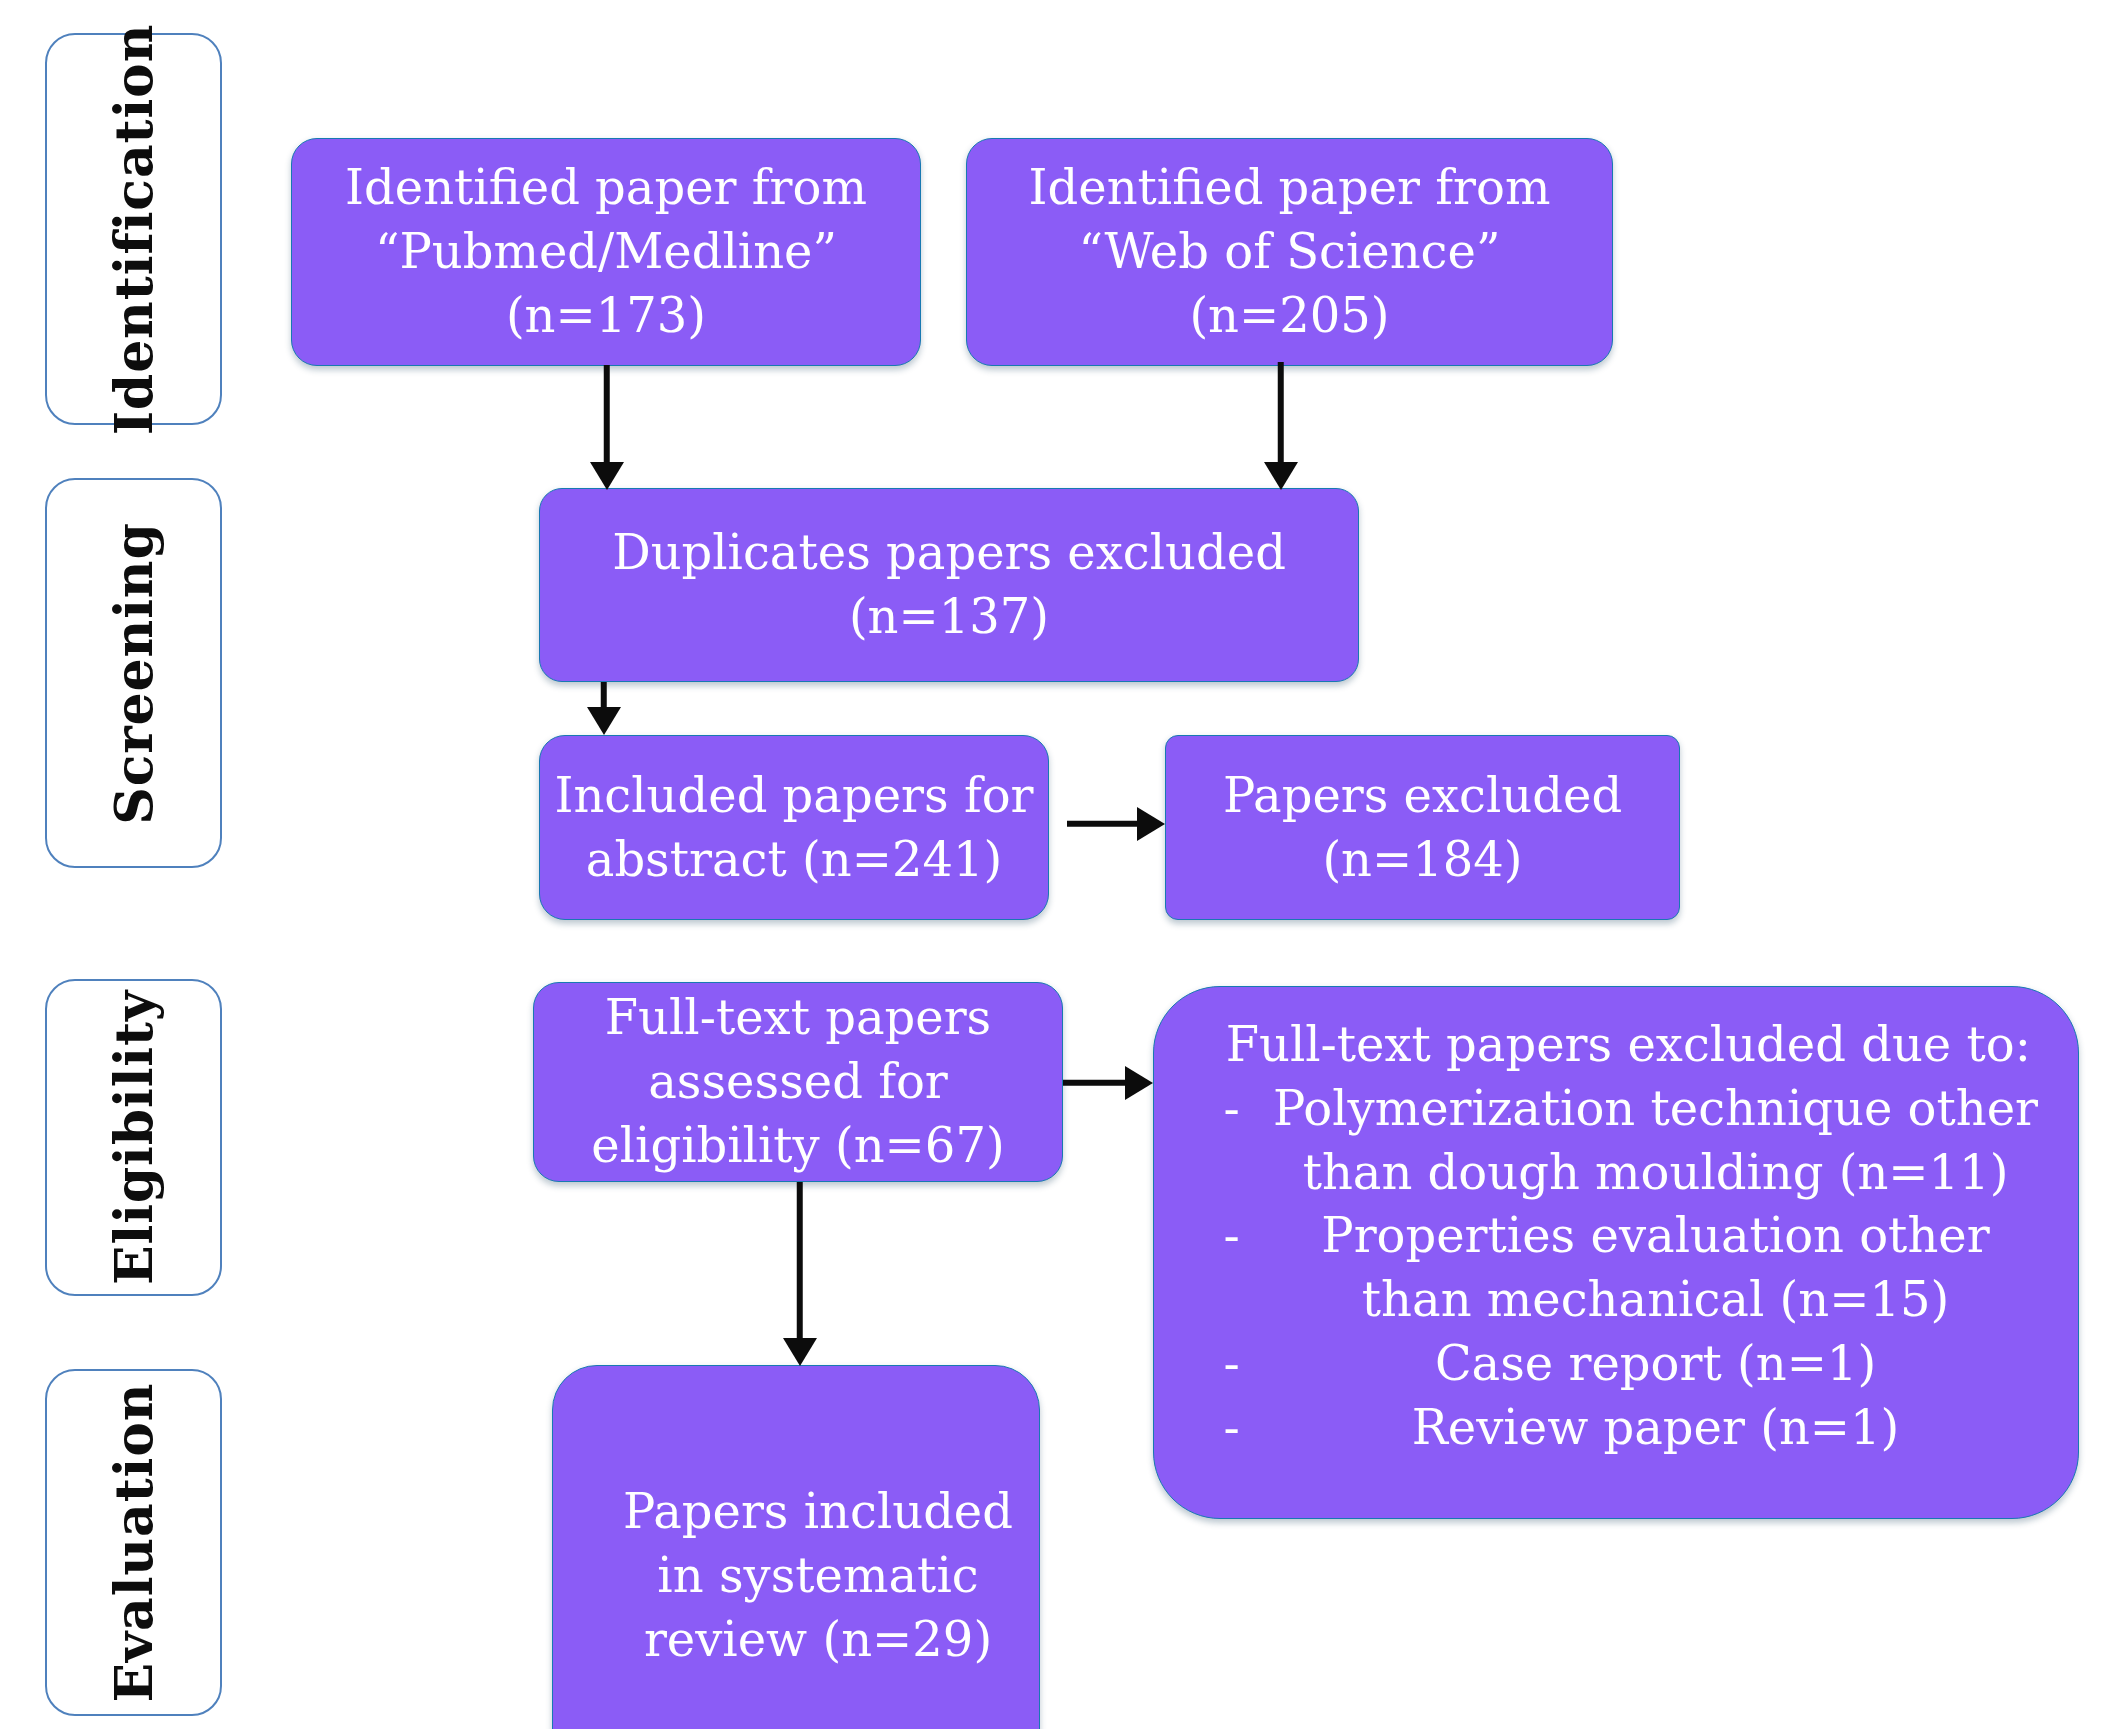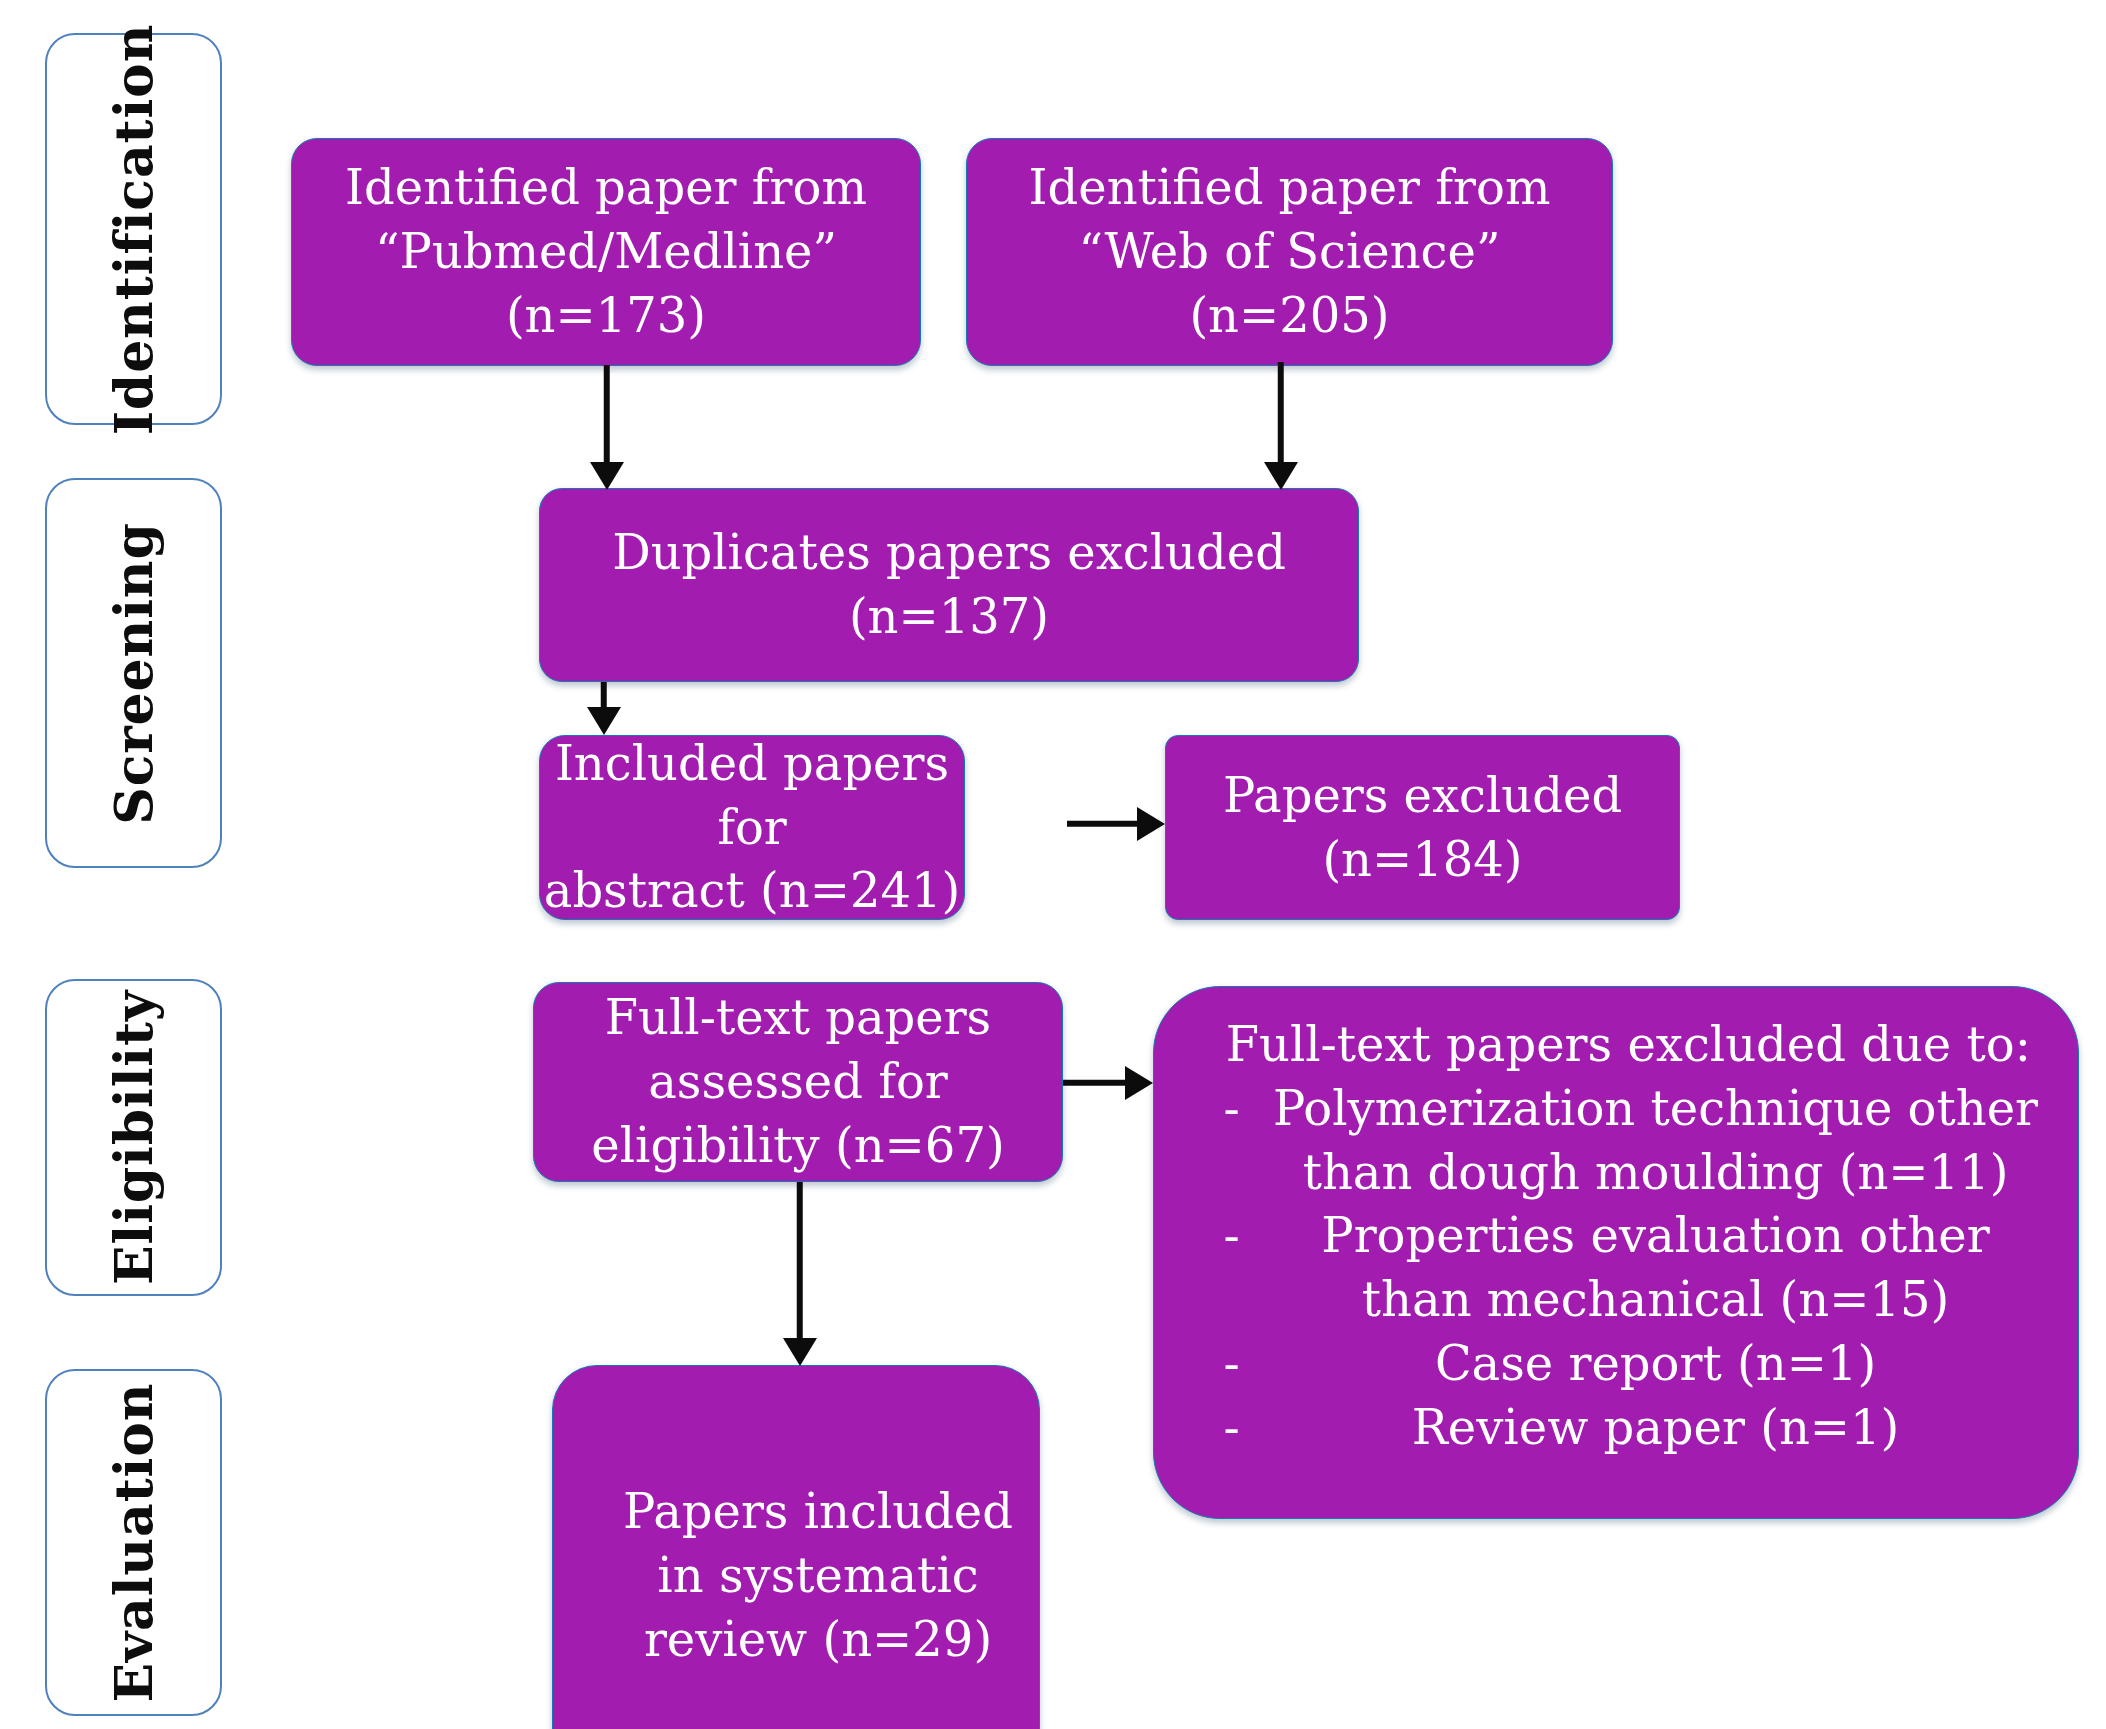--- a/index.html
+++ b/index.html
@@ -34,39 +34,39 @@
     letter-spacing: 0.9px;
   }
   #stage-identification { top: 33px;   height: 392px; }
   #stage-screening      { top: 478px;  height: 390px; }
   #stage-eligibility    { top: 979px; height: 317px; }
   #stage-evaluation     { top: 1369px; height: 347px; }
 
   
   .node {
     position: absolute;
-    background: #a21caf;
+    background: #8b5cf6;
     border: 1.9px solid #1879b2;
     border-radius: 26px;
     color: #ffffff;
     display: flex;
     align-items: center;
     justify-content: center;
     text-align: center;
     font-size: 48px;
     line-height: 1.33;
     box-sizing: border-box;
     box-shadow: 0 3.7px 6.5px rgba(20, 60, 90, 0.28);
   }
   .node .node-text { white-space: pre-line; }
 
   #node-pubmed            { left: 291px;  top: 138px;  width: 630px; height: 228px; }
   #node-wos               { left: 966px; top: 138px;  width: 647px; height: 228px; }
   #node-duplicates        { left: 539px;  top: 488px;  width: 820px; height: 194px; border-radius: 23px; }
-  #node-abstract          { left: 539px;  top: 735px;  width: 426px; height: 185px; }
+  #node-abstract          { left: 539px;  top: 735px;  width: 510px; height: 185px; }
   #node-excluded          { left: 1165px; top: 735px;  width: 515px; height: 185px; border-radius: 13px; }
   #node-fulltext          { left: 533px;  top: 982px; width: 530px; height: 200px; }
   #node-fulltext-excluded { left: 1153px; top: 986px; width: 926px; height: 533px;
                             border-radius: 67px; display: block; text-align: center;
                             padding: 26px 24px 26px 28px; }
   #node-included          { left: 552px;  top: 1365px; width: 488px; height: 422px;
                             border-radius: 45px; padding-left: 44px; }
 
   
   .listbox-header { padding-left: 20.5px; white-space: pre-line; }

